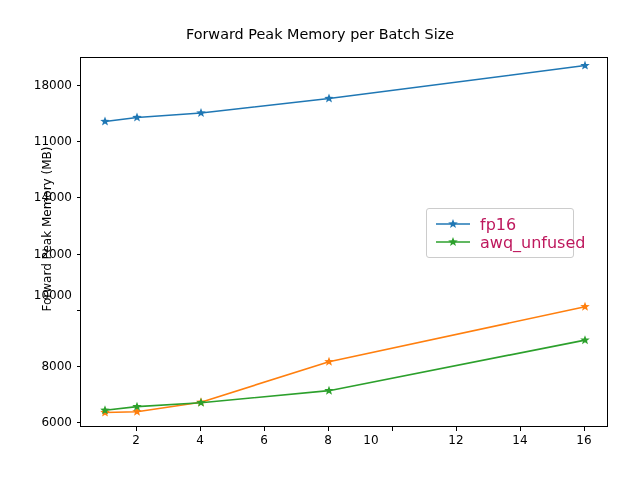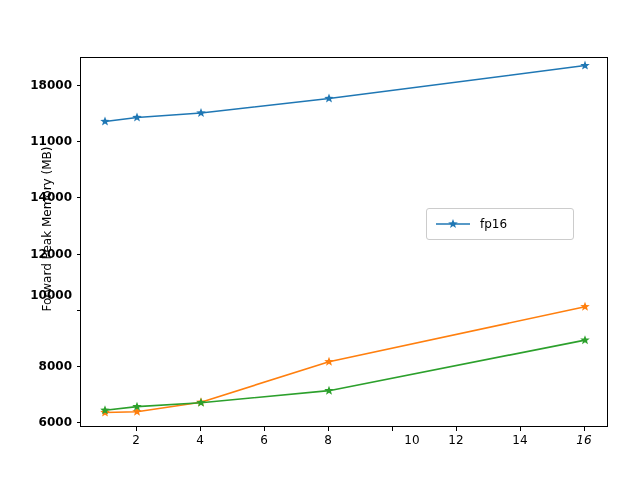--- a/index.html
+++ b/index.html
@@ -48,21 +48,20 @@
     height: 370px;
     overflow: visible;
   }
   .ytick-label {
     position: absolute;
     right: 0;
     font-size: 12px;
     color: #000000;
     transform: translateY(-50%);
     white-space: nowrap;
-    font-weight: bold;
   }
   #ytick-labels {
     position: absolute;
     left: 0;
     top: 0;
     width: 72px;
     height: 480px;
   }
   .xtick-label {
     position: absolute;
@@ -109,30 +108,31 @@
     align-items: center;
     height: 18px;
   }
   .legend-swatch {
     width: 36px;
     height: 14px;
     margin-right: 9px;
     flex: 0 0 auto;
   }
   .legend-text {
-    font-size: 12px;
-    color: #000000;
+    font-size: 16px;
+    color: #be185d;
     white-space: nowrap;
   }
 </style>
 </head>
 <body>
 
 <div id="figure">
 
+  <div id="chart-title">Forward Peak Memory per Batch Size</div>
 
   <div id="ytick-labels">
       <div class="ytick-label" style="top: 421.947px;">6000</div>
       <div class="ytick-label" style="top: 365.801px;">8000</div>
       <div class="ytick-label" style="top: 295px;">10000</div>
       <div class="ytick-label" style="top: 253.51px;">12000</div>
       <div class="ytick-label" style="top: 197.364px;">14000</div>
       <div class="ytick-label" style="top: 141.219px;">11000</div>
       <div class="ytick-label" style="top: 85.0728px;">18000</div>
     </div>
@@ -172,38 +172,45 @@
 
 
   <div id="legend">
     <div class="legend-row">
       <svg class="legend-swatch" viewBox="0 0 36 14">
           <line x1="1" y1="7" x2="35" y2="7" stroke="#1f77b4" stroke-width="1.6"></line>
           <path d="M18.00,2.00L19.23,5.30L22.76,5.45L20.00,7.65L20.94,11.05L18.00,9.10L15.06,11.05L16.00,7.65L13.24,5.45L16.77,5.30Z" fill="#1f77b4"></path>
         </svg>
       <span class="legend-text">fp16</span>
     </div>
+    <div class="legend-row">
+      <svg class="legend-swatch" viewBox="0 0 36 14">
+          <line x1="1" y1="7" x2="35" y2="7" stroke="#2ca02c" stroke-width="1.6"></line>
+          <path d="M18.00,2.00L19.23,5.30L22.76,5.45L20.00,7.65L20.94,11.05L18.00,9.10L15.06,11.05L16.00,7.65L13.24,5.45L16.77,5.30Z" fill="#2ca02c"></path>
+        </svg>
+      <span class="legend-text">awq_unfused</span>
+    </div>
   </div>
 
 <div style="position: absolute; left: 76.5px; top: 421.947px; width: 3.5px; height: 1px; background: rgb(0, 0, 0);"></div>
     <div style="position: absolute; left: 76.5px; top: 365.801px; width: 3.5px; height: 1px; background: rgb(0, 0, 0);"></div>
     <div style="position: absolute; left: 76.5px; top: 309.656px; width: 3.5px; height: 1px; background: rgb(0, 0, 0);"></div>
     <div style="position: absolute; left: 76.5px; top: 253.51px; width: 3.5px; height: 1px; background: rgb(0, 0, 0);"></div>
     <div style="position: absolute; left: 76.5px; top: 197.364px; width: 3.5px; height: 1px; background: rgb(0, 0, 0);"></div>
     <div style="position: absolute; left: 76.5px; top: 141.219px; width: 3.5px; height: 1px; background: rgb(0, 0, 0);"></div>
     <div style="position: absolute; left: 76.5px; top: 85.0728px; width: 3.5px; height: 1px; background: rgb(0, 0, 0);"></div>
     <div class="xtick-label" style="left: 136px;">2</div>
     <div style="position: absolute; left: 136px; top: 427px; width: 1px; height: 3.5px; background: rgb(0, 0, 0);"></div>
     <div class="xtick-label" style="left: 200px;">4</div>
     <div style="position: absolute; left: 200px; top: 427px; width: 1px; height: 3.5px; background: rgb(0, 0, 0);"></div>
     <div class="xtick-label" style="left: 264px;">6</div>
     <div style="position: absolute; left: 264px; top: 427px; width: 1px; height: 3.5px; background: rgb(0, 0, 0);"></div>
     <div class="xtick-label" style="left: 328px;">8</div>
     <div style="position: absolute; left: 328px; top: 427px; width: 1px; height: 3.5px; background: rgb(0, 0, 0);"></div>
-    <div class="xtick-label" style="left: 412px;">10</div>
+    <div class="xtick-label" style="left: 371px;">10</div>
     <div style="position: absolute; left: 392px; top: 427px; width: 1px; height: 3.5px; background: rgb(0, 0, 0);"></div>
     <div class="xtick-label" style="left: 456px;">12</div>
     <div style="position: absolute; left: 456px; top: 427px; width: 1px; height: 3.5px; background: rgb(0, 0, 0);"></div>
     <div class="xtick-label" style="left: 520px;">14</div>
     <div style="position: absolute; left: 520px; top: 427px; width: 1px; height: 3.5px; background: rgb(0, 0, 0);"></div>
-    <div class="xtick-label" style="left: 584px; font-style: italic;">16</div>
+    <div class="xtick-label" style="left: 584px;">16</div>
     <div style="position: absolute; left: 584px; top: 427px; width: 1px; height: 3.5px; background: rgb(0, 0, 0);"></div>
   </div>
 
 </body></html>

